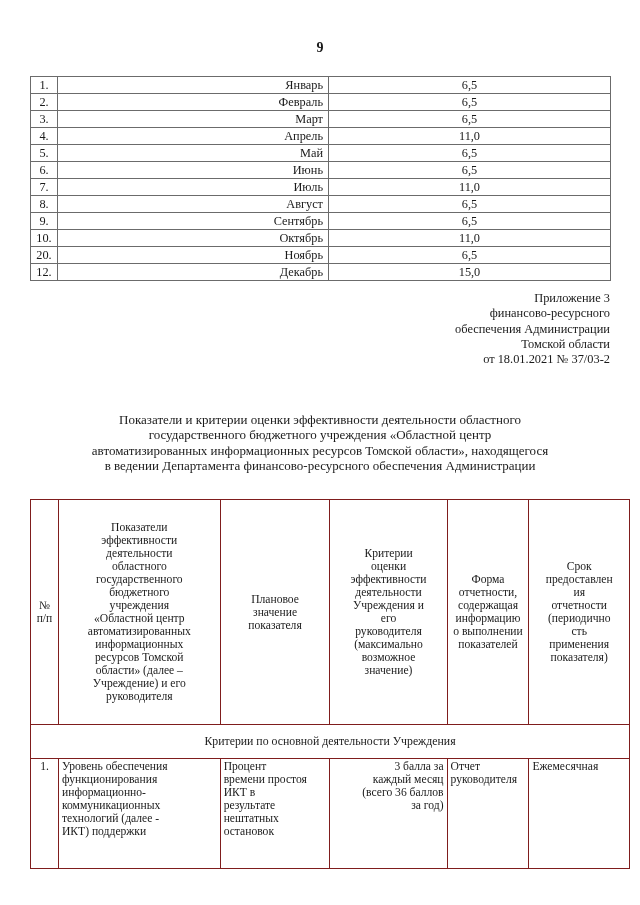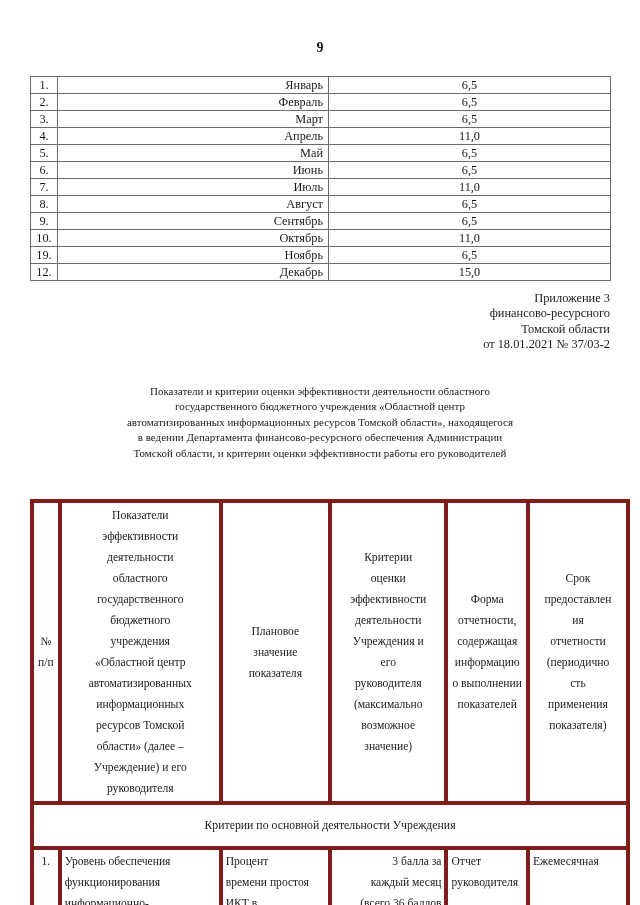--- a/index.html
+++ b/index.html
@@ -52,38 +52,38 @@
     position: absolute;
     top: 291px; left: 300px; width: 310px;
     text-align: right;
     font-size: 12.4px;
     line-height: 15.3px;
   }
 
   
   .doc-title {
     position: absolute;
-    top: 384px; left: 30px; width: 580px;
+    top: 412px; left: 30px; width: 580px;
     text-align: center;
-    font-size: 11px;
+    font-size: 13px;
     line-height: 15.4px;
   }
 
   
   .criteria-table {
     position: absolute;
     top: 499px; left: 30px;
     width: 600px;
     border-collapse: collapse;
     table-layout: fixed;
   }
   .criteria-table td {
-    border: 4px solid #7f1d1d;
+    border: 1px solid #7f1d1d;
     font-size: 11.6px;
-    line-height: 21px;
+    line-height: 13px;
     padding: 2px 3px;
     vertical-align: middle;
   }
   .criteria-table .c1 { width: 27px; }
   .criteria-table .c2 { width: 156px; }
   .criteria-table .c3 { width: 106px; margin-left: 15px; }
   .criteria-table .c4 { width: 113px; }
   .criteria-table .c5 { width: 79px; }
   .criteria-table .c6 { width: 97px; }
 
@@ -158,45 +158,45 @@
         <td class="col-num">9.</td>
         <td class="col-name">Сентябрь</td>
         <td class="col-value">6,5</td>
       </tr>
       <tr>
         <td class="col-num">10.</td>
         <td class="col-name">Октябрь</td>
         <td class="col-value">11,0</td>
       </tr>
       <tr>
-        <td class="col-num">19.</td>
+        <td class="col-num">20.</td>
         <td class="col-name">Ноябрь</td>
         <td class="col-value">6,5</td>
       </tr>
       <tr>
         <td class="col-num">12.</td>
         <td class="col-name">Декабрь</td>
         <td class="col-value">15,0</td>
       </tr>
     </tbody>
   </table>
 
   <div class="appendix">
     <div>Приложение 3</div>
     <div>финансово-ресурсного</div>
+    <div>обеспечения Администрации</div>
     <div>Томской области</div>
     <div>от 18.01.2021 №  37/03-2</div>
   </div>
 
   <div class="doc-title">
     <div>Показатели и критерии оценки эффективности деятельности областного</div>
     <div>государственного бюджетного учреждения «Областной центр</div>
     <div>автоматизированных информационных ресурсов Томской области», находящегося</div>
     <div>в ведении Департамента финансово-ресурсного обеспечения Администрации</div>
-    <div>Томской области, и критерии оценки эффективности работы его руководителей</div>
   </div>
 
   <table class="criteria-table">
     <tbody>
       <tr>
         <td class="c1 head-cell nowrap-lines">№
 п/п</td>
         <td class="c2 head-cell nowrap-lines">Показатели
 эффективности
 деятельности

